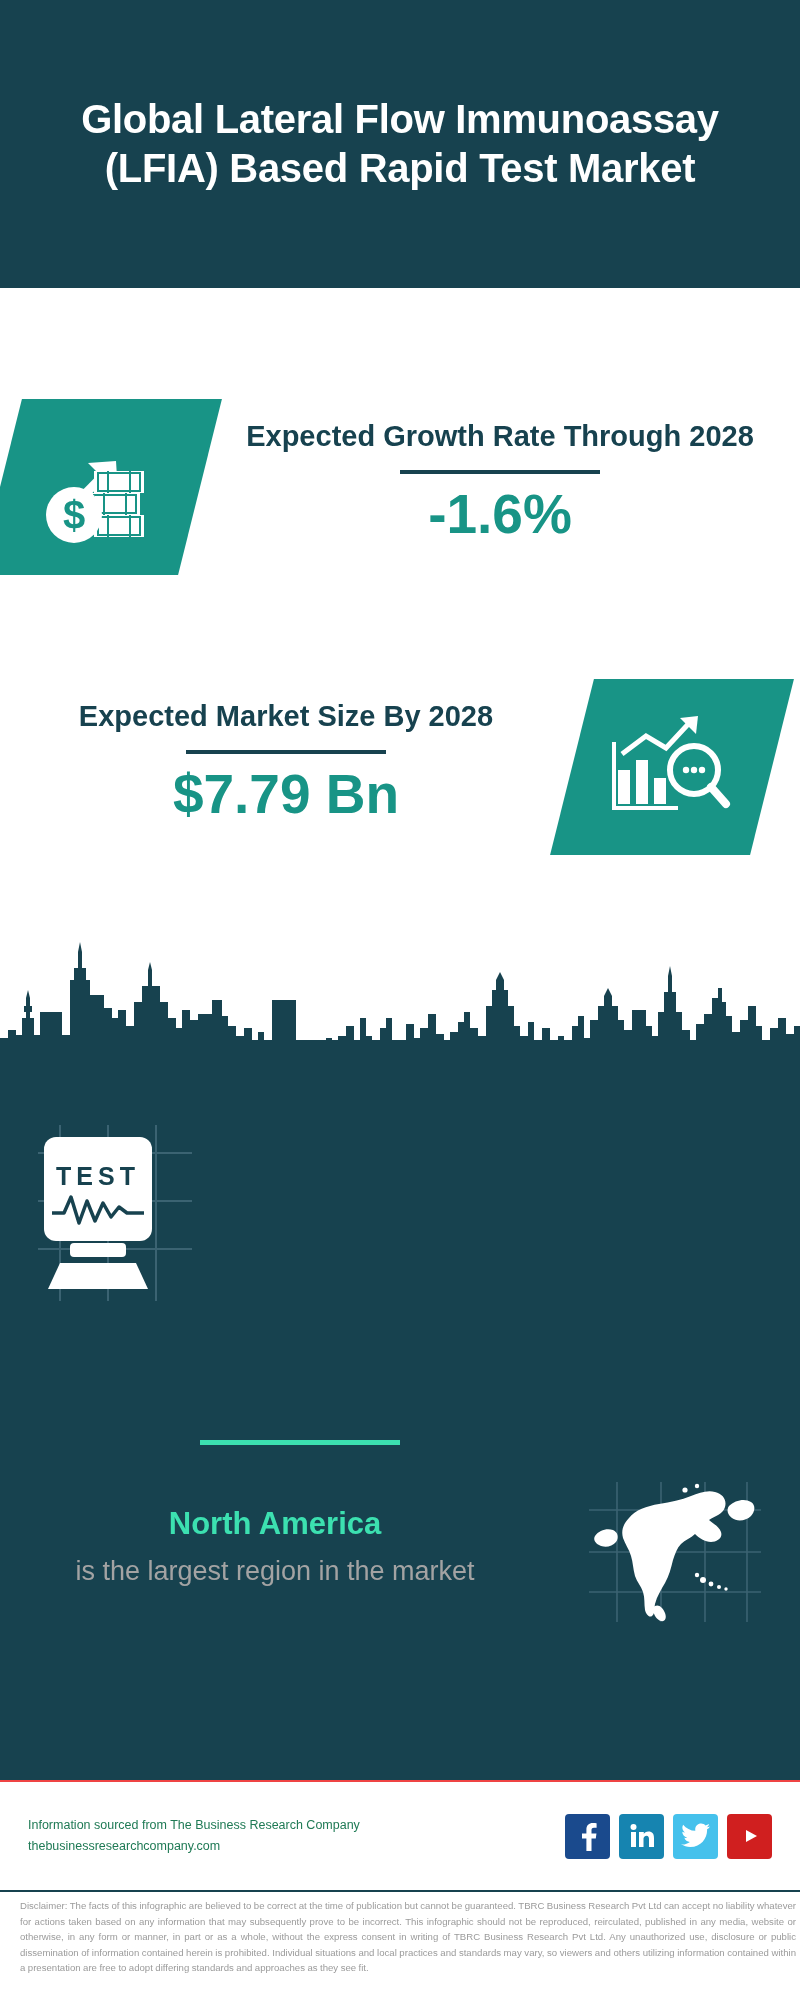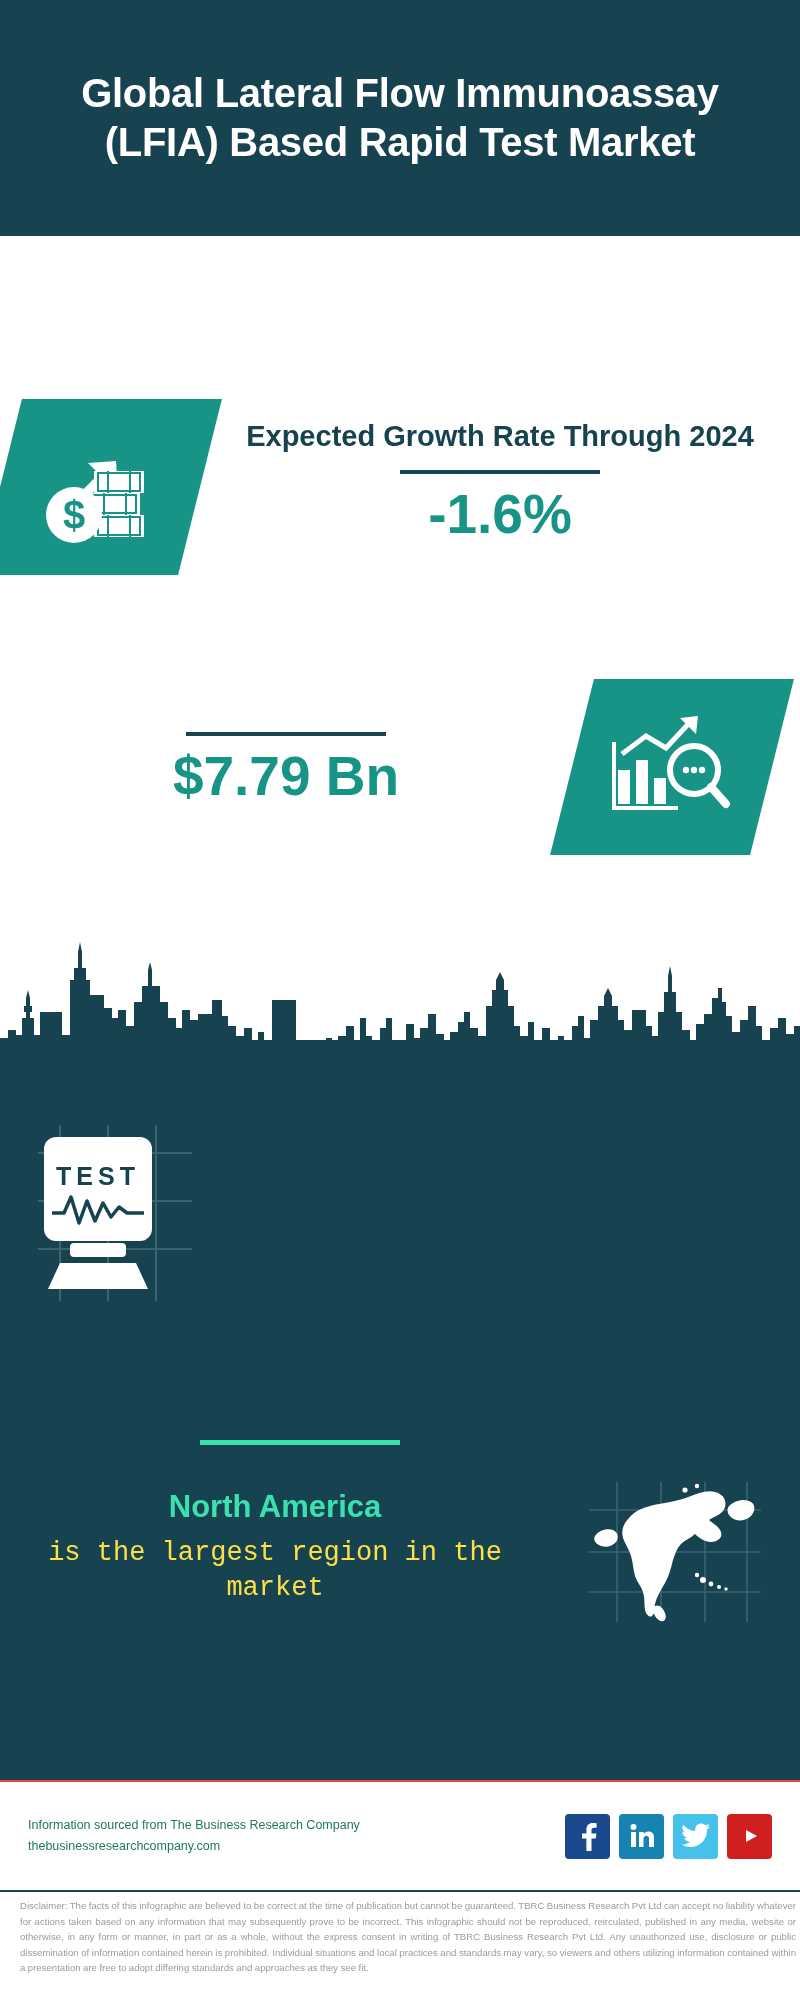--- a/index.html
+++ b/index.html
@@ -20,21 +20,21 @@
     position: relative;
     background: #ffffff;
     box-sizing: border-box;
   }
 
   
   .header {
     position: absolute;
     left: 0; top: 0;
     width: 800px;
-    height: 236px;
+    height: 288px;
     background: #17424f;
     display: flex;
     align-items: center;
     justify-content: center;
   }
   .header-title {
     color: #ffffff;
     font-size: 40px;
     font-weight: bold;
     line-height: 1.22;
@@ -185,25 +185,24 @@
     text-align: center;
   }
   .region-name {
     color: #3ce0b0;
     font-size: 31px;
     font-weight: bold;
     margin: 0 0 2px 0;
     line-height: 1.2;
   }
   .region-sub {
-    color: #fde047;
+    color: #a3a3a3;
     font-size: 27px;
     line-height: 1.3;
     margin: 11px;
-    font-family: Liberation Mono, monospace;
   }
   .region-map-cell {
     flex: 0 0 auto;
     width: 250px;
     display: flex;
     justify-content: center;
   }
 
   
   .footer {
@@ -294,28 +293,29 @@
             <rect x="64" y="90" width="42" height="18" fill="none" stroke="#189486" stroke-width="2"></rect>
             <line x1="74" y1="88" x2="74" y2="110" stroke="#189486" stroke-width="2"></line>
             <line x1="96" y1="88" x2="96" y2="110" stroke="#189486" stroke-width="2"></line>
 
             <circle cx="40" cy="88" r="28" fill="#ffffff"></circle>
             <text x="40" y="102" font-family="Liberation Sans, sans-serif" font-size="40" font-weight="bold" fill="#189486" text-anchor="middle">$</text>
           </svg>
         </div>
       </div>
       <div class="stat-text">
-        <p class="stat-label">Expected Growth Rate Through 2024</p>
+        <p class="stat-label">Expected Growth Rate Through 2028</p>
         <div class="stat-rule"></div>
         <p class="stat-value">-1.6%</p>
       </div>
     </div>
 
     <div class="stat-row stat-row-2">
       <div class="stat-text">
+        <p class="stat-label">Expected Market Size By 2028</p>
         <div class="stat-rule"></div>
         <p class="stat-value">$7.79 Bn</p>
       </div>
       <div class="para-badge" style="margin-right:28px;">
         <div class="para-inner">
           <svg width="128" height="118" viewBox="0 0 128 118">
 
             <polyline points="14,46 38,28 58,40 84,12" stroke="#ffffff" stroke-width="5" fill="none"></polyline>
             <polygon points="72,10 90,8 88,26" fill="#ffffff"></polygon>
 

